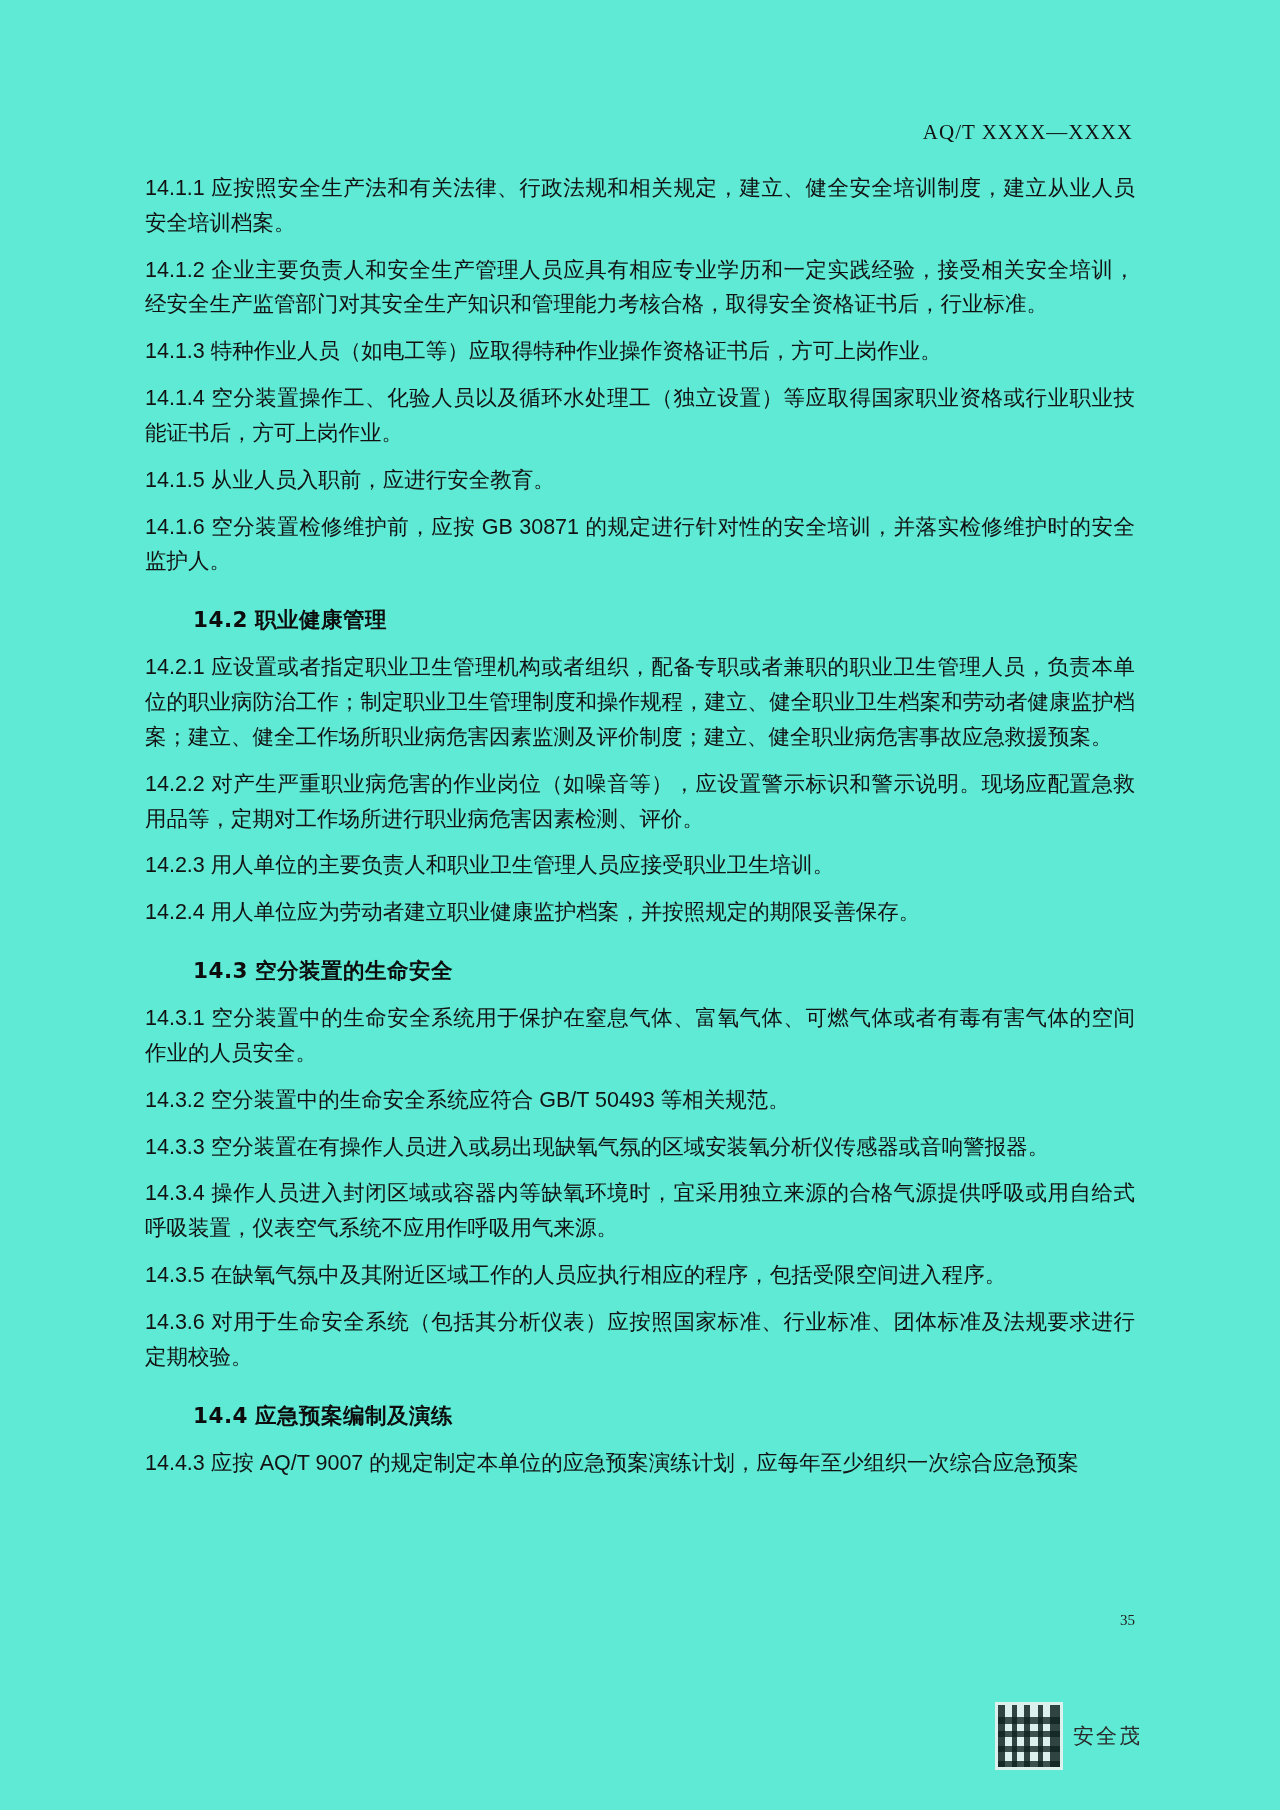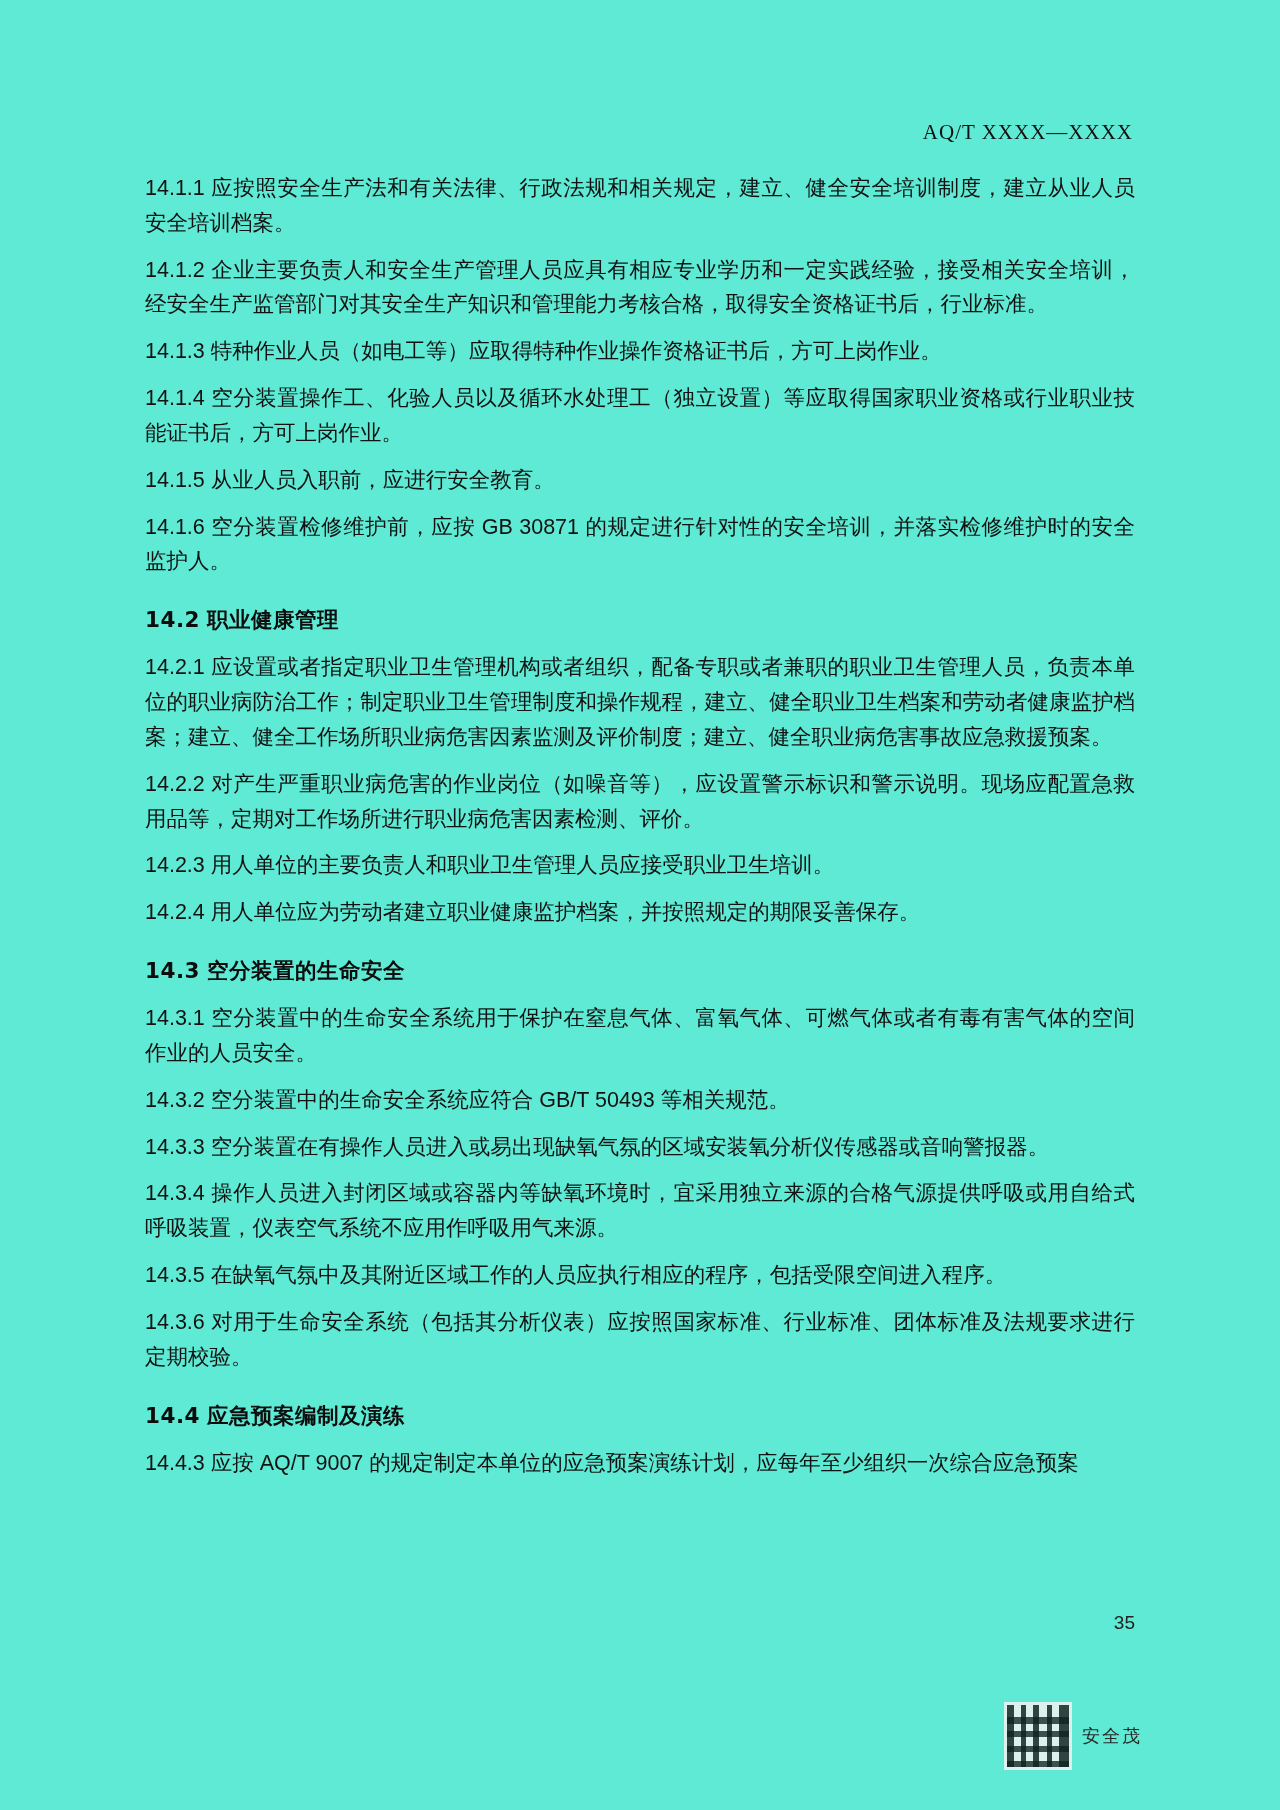--- a/index.html
+++ b/index.html
@@ -46,27 +46,28 @@
     margin: 26px 0 16px 0;
     font-size: 21.5px;
     font-weight: bold;
     font-family: "DejaVu Sans", "Liberation Sans", sans-serif;
     color: #0d0d0d;
     letter-spacing: 0.5px;
   }
   h3.section .sec-num {
     display: inline-block;
     min-width: 62px;
+    margin-left: 48px;
   }
   .pagenum {
     position: absolute;
     right: 145px;
     top: 1612px;
-    font-size: 19px;
-    font-family: Liberation Sans, sans-serif;
+    font-size: 15px;
+    font-family: Liberation Serif, serif;
     color: #222;
   }
   .footer-badge {
     position: absolute;
     right: 138px;
     bottom: 40px;
     display: flex;
     align-items: center;
     gap: 10px;
   }
@@ -75,21 +76,21 @@
     height: 62px;
     background:
       linear-gradient(90deg, #2b2b2b 12%, transparent 12%, transparent 22%, #2b2b2b 22%, #2b2b2b 30%, transparent 30%, transparent 42%, #2b2b2b 42%, #2b2b2b 52%, transparent 52%, transparent 64%, #2b2b2b 64%, #2b2b2b 72%, transparent 72%, transparent 84%, #2b2b2b 84%),
       linear-gradient(0deg, #3a3a3a 10%, transparent 10%, transparent 24%, #3a3a3a 24%, #3a3a3a 34%, transparent 34%, transparent 48%, #3a3a3a 48%, #3a3a3a 58%, transparent 58%, transparent 70%, #3a3a3a 70%, #3a3a3a 80%, transparent 80%);
     background-blend-mode: multiply;
     background-color: #f2f2f2;
     border: 3px solid #f2f2f2;
     opacity: 0.85;
   }
   .footer-badge .brand {
-    font-size: 18px;
+    font-size: 21px;
     font-family: Liberation Sans, sans-serif;
     color: #2a2a2a;
     letter-spacing: 2px;
   }
 </style>
 </head>
 <body>
 
 <div class="page">
 

